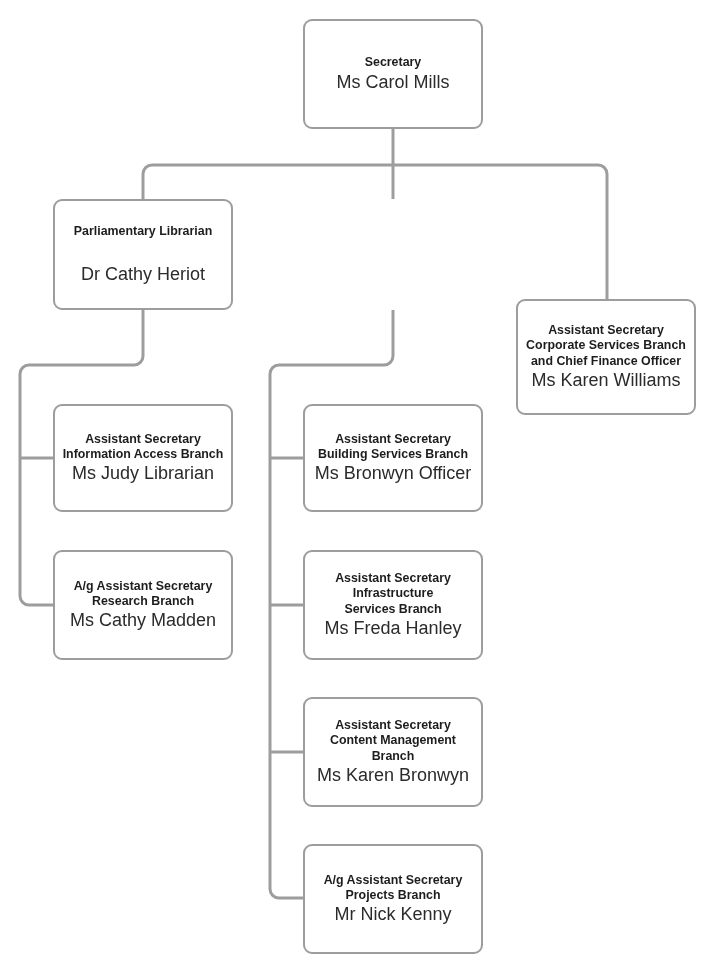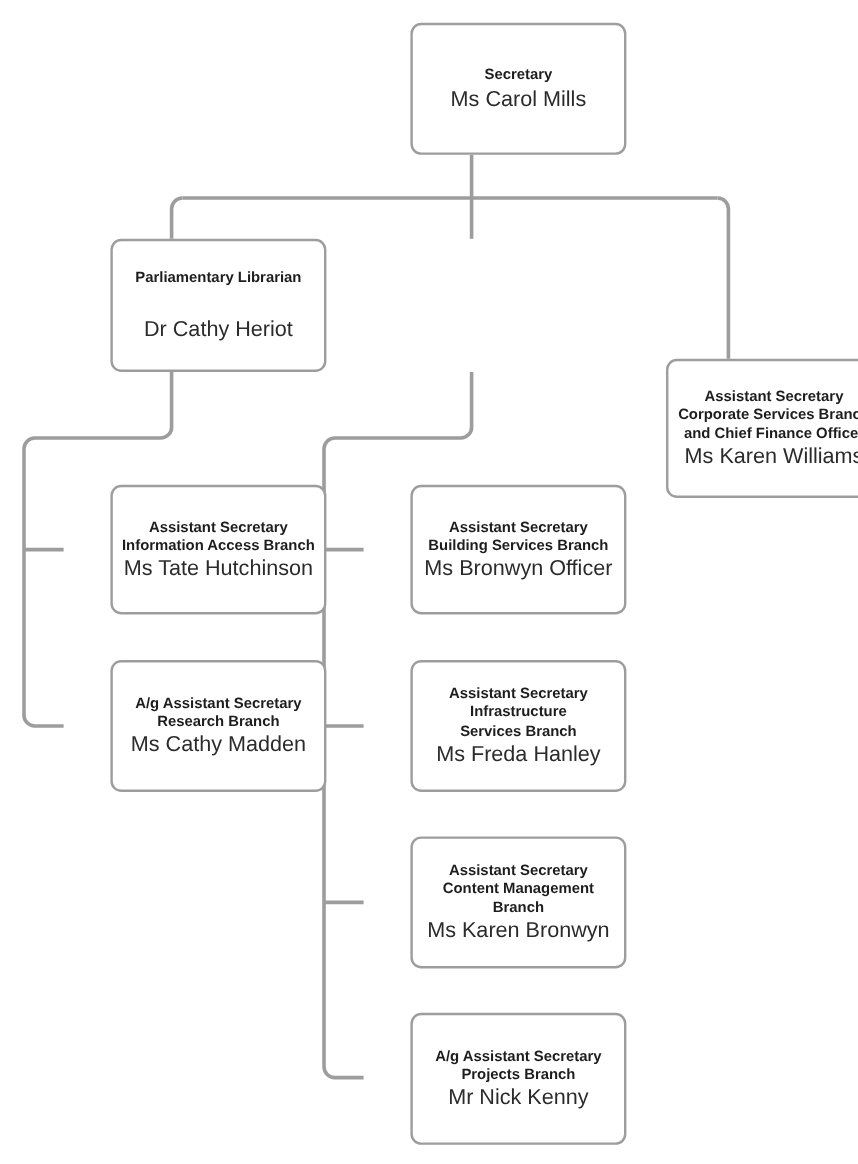--- a/index.html
+++ b/index.html
@@ -32,21 +32,20 @@
     border: 2.5px solid #9d9d9d;
     border-radius: 9px;
     background: #ffffff;
     display: flex;
     flex-direction: column;
     align-items: center;
     justify-content: center;
     text-align: center;
     padding: 4px 6px;
     line-height: 1.23;
-    margin-left: 39px;
   }
   .node .title {
     font-weight: bold;
     font-size: 12.4px;
     color: #1d1d1d;
     white-space: pre-line;
   }
   .node .person {
     font-weight: normal;
     font-size: 18px;
@@ -106,21 +105,21 @@
   <div class="node n-corporate">
     <div class="title">Assistant Secretary
 Corporate Services Branch
 and Chief Finance Officer</div>
     <div class="person">Ms Karen Williams</div>
   </div>
 
   <div class="node n-infoaccess">
     <div class="title">Assistant Secretary
 Information Access Branch</div>
-    <div class="person">Ms Tate Hutchinson</div>
+    <div class="person">Ms Judy Librarian</div>
   </div>
 
   <div class="node n-research">
     <div class="title">A/g Assistant Secretary
 Research Branch</div>
     <div class="person">Ms Cathy Madden</div>
   </div>
 
   <div class="node n-building">
     <div class="title">Assistant Secretary

